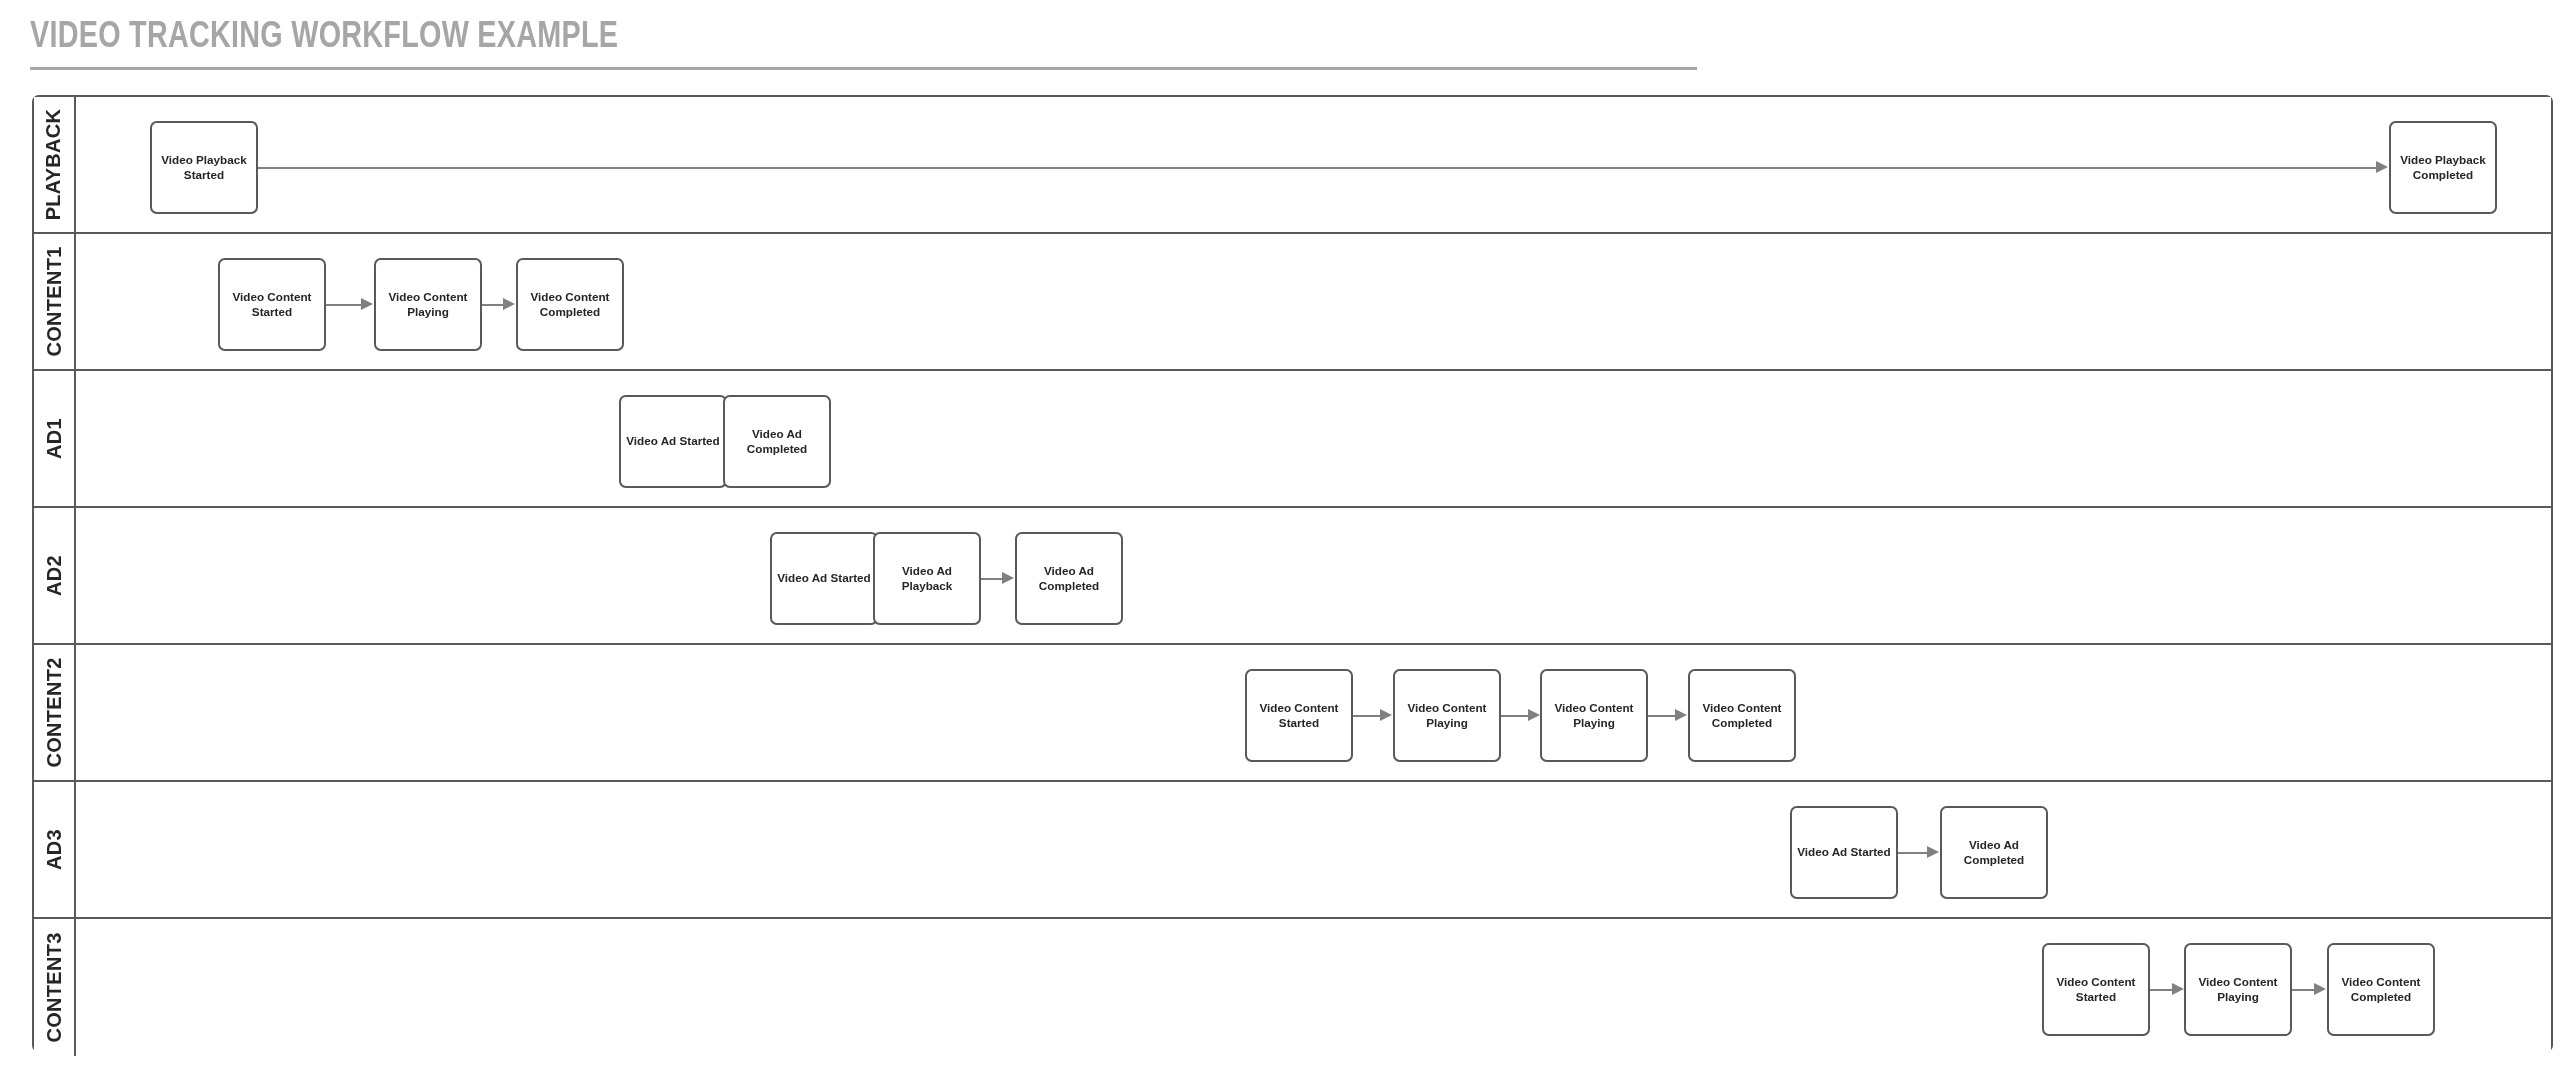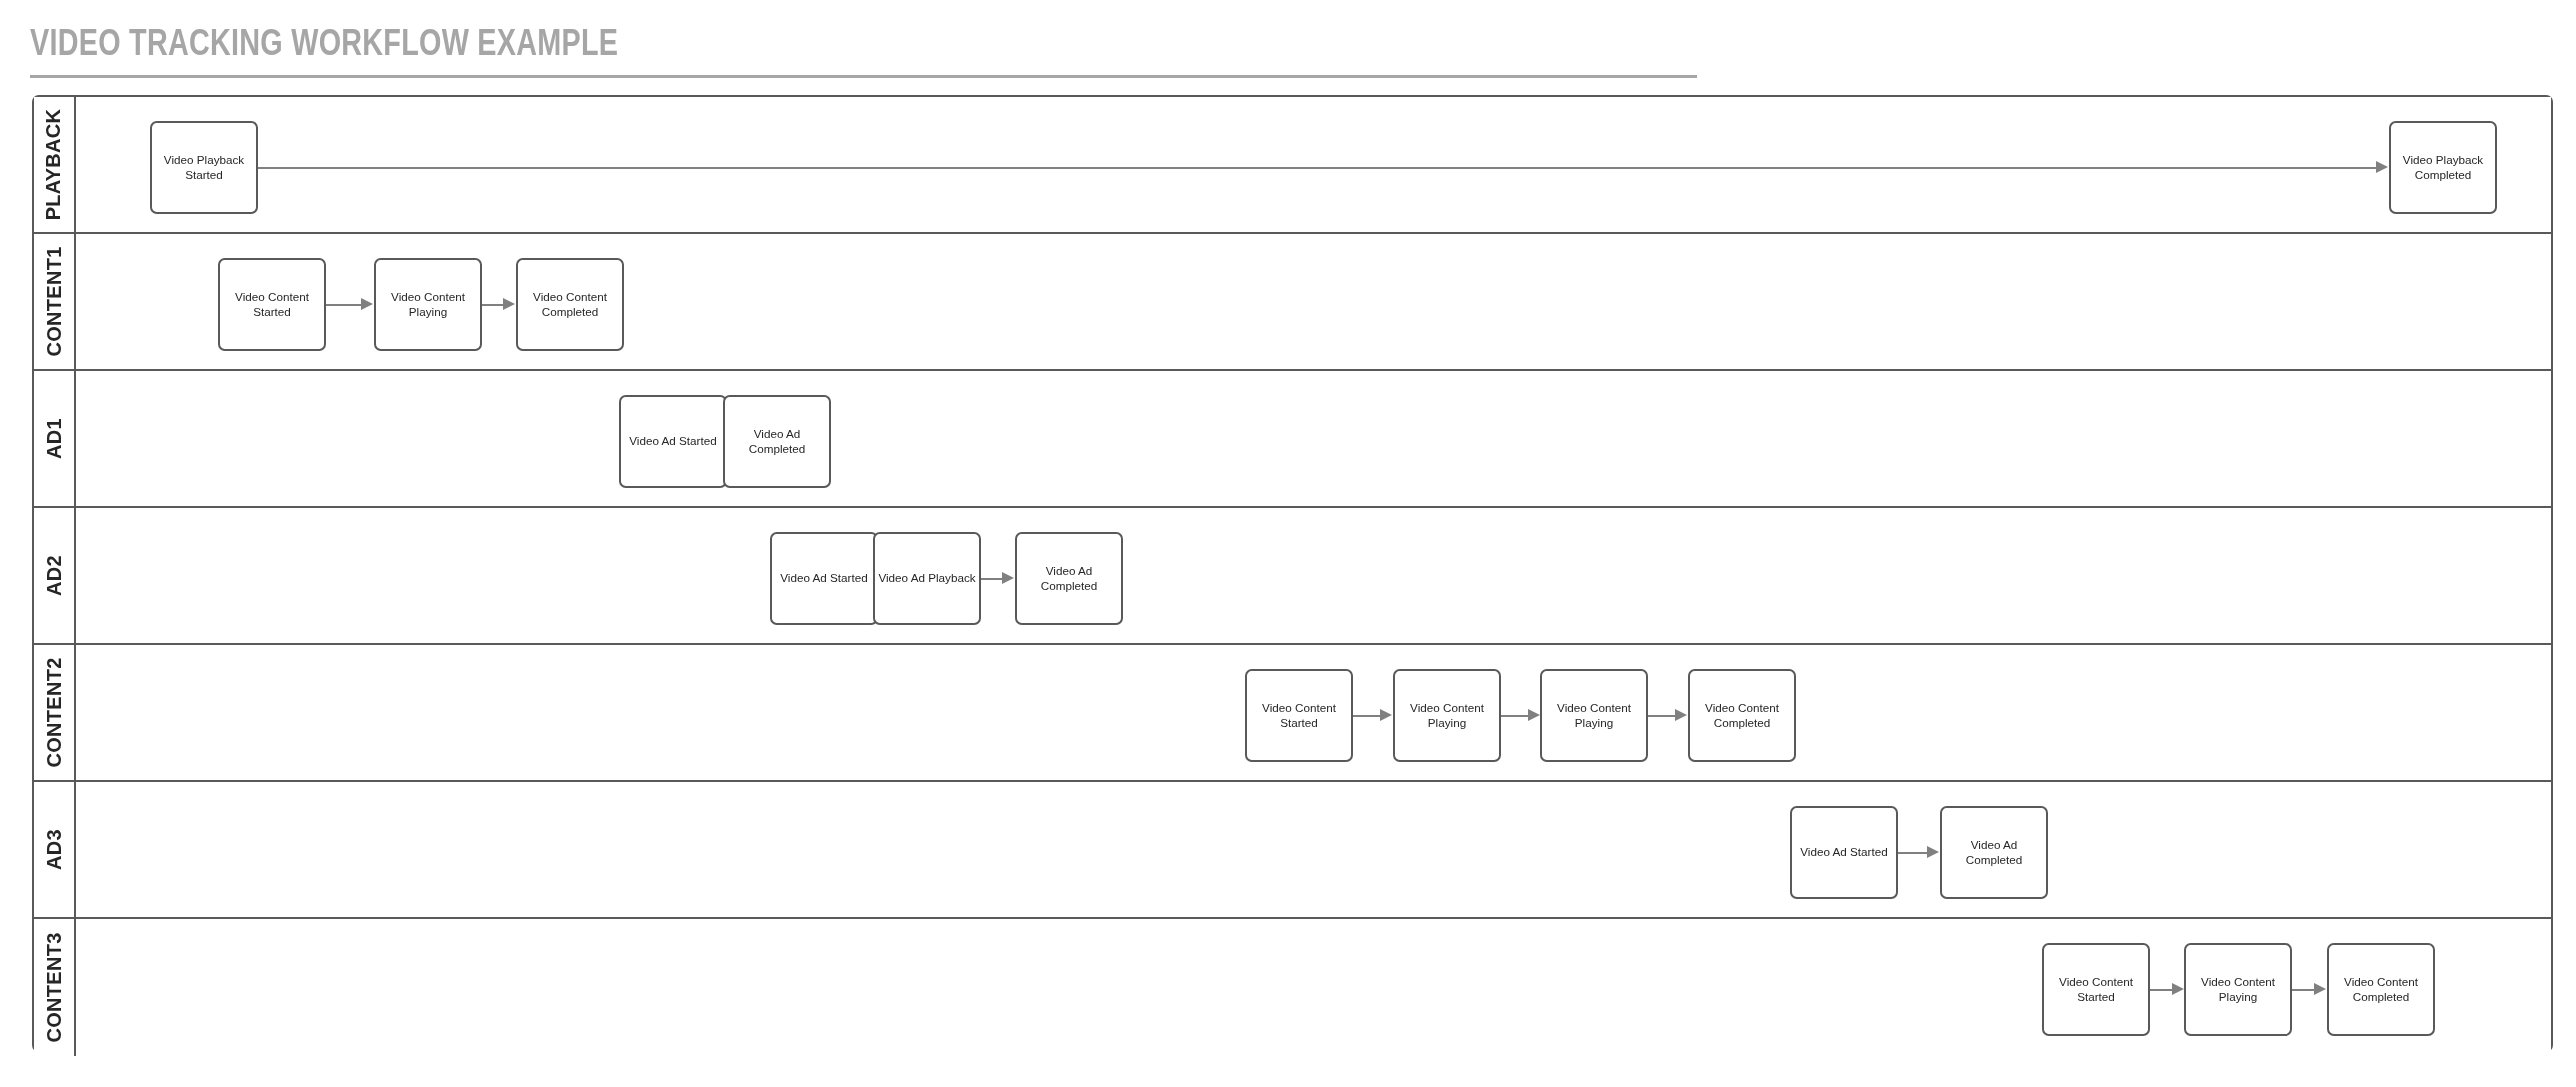--- a/index.html
+++ b/index.html
@@ -22,21 +22,20 @@
     background: #ffffff;
   }
 
   
   #title-block {
     position: absolute;
     left: 29.5px;
     top: 14.8px;
     width: 1677px;
     height: 67px;
-    margin-top: 8px;
   }
   #page-title {
     font-family: "Liberation Sans", sans-serif;
     font-size: 36px;
     line-height: 39px;
     font-weight: bold;
     letter-spacing: 0.3px;
     color: #a6a6a6;
     transform: scaleX(0.80);
     transform-origin: left top;
@@ -116,21 +115,21 @@
     display: flex;
     align-items: center;
     justify-content: center;
     text-align: center;
     padding: 2.7px 2px;
   }
   .node-label {
     font-family: "Liberation Sans", sans-serif;
     font-size: 11.7px;
     line-height: 14.8px;
-    font-weight: normal;
+    font-weight: bold;
     color: #262626;
     white-space: pre-line;
   }
 
   
   .connector {
     position: absolute;
     height: 2px;
     background: #808080;
   }

